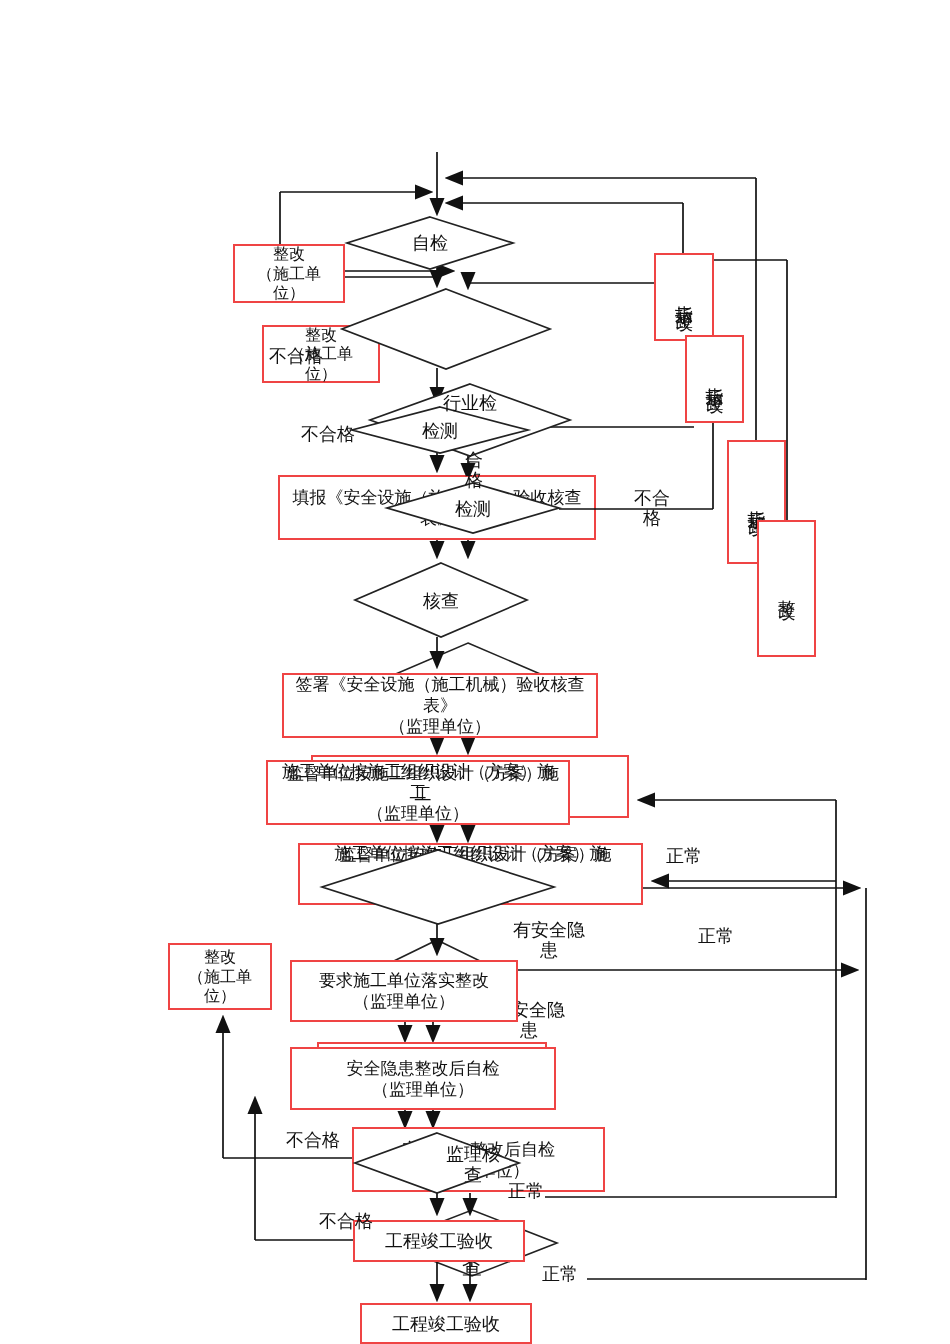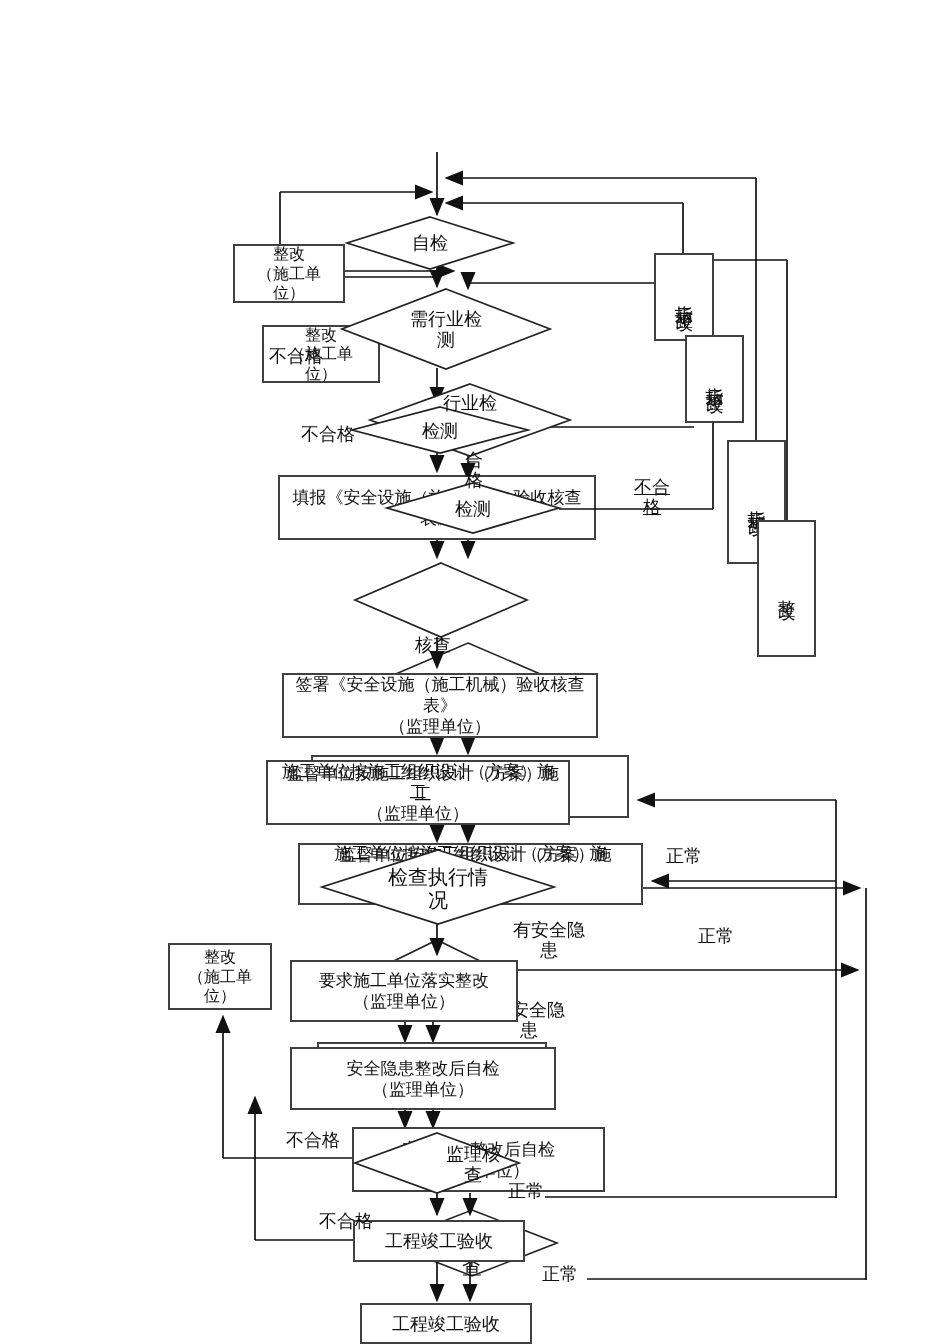--- a/index.html
+++ b/index.html
@@ -1,19 +1,19 @@
 <!DOCTYPE html>
 <html><head>
 <meta charset="utf-8">
 <style>
   html,body{margin:0;padding:0;background:#fff;}
   #canvas{position:relative;width:950px;height:1344px;background:#fff;overflow:hidden;
           font-family:"DejaVu Sans","Liberation Sans",sans-serif;color:#111;}
   svg.layer{position:absolute;left:0;top:0;width:950px;height:1344px;pointer-events:none;}
-  .box{position:absolute;box-sizing:border-box;border:2px solid #404040;background:#fff;
+  .box{position:absolute;box-sizing:border-box;border:2px solid #ef4444;background:#fff;
        display:flex;align-items:center;justify-content:center;text-align:center;
        white-space:pre-line;font-size:17px;line-height:1.22;}
   .box .fill{position:absolute;left:0;top:0;right:0;bottom:0;display:flex;align-items:center;
        justify-content:center;text-align:center;white-space:pre-line;}
   .vwrap{display:flex;align-items:center;justify-content:center;}
   .vtext{writing-mode:vertical-rl;letter-spacing:3px;font-size:18px;}
   .lbl{position:absolute;font-size:18px;line-height:1.12;text-align:center;white-space:pre-line;}
   .dtext{position:absolute;font-size:18px;line-height:1.15;text-align:center;white-space:pre-line;}
   .small{font-size:16px;}
 </style>
@@ -171,36 +171,32 @@
       <polygon points="440,407 528,430 440,453 352,430"></polygon>
       <polygon points="473,483 559,508 473,533 387,508"></polygon>
       <polygon points="441,563 527,600 441,637 355,600"></polygon>
       <polygon points="438,850 554,887 438,924 322,887"></polygon>
       <polygon points="437,1133 519,1163 437,1193 355,1163"></polygon>
     </g>
     <line x1="559" y1="509" x2="596" y2="509" stroke="#111" stroke-width="1.7"></line>
   </svg>
 
   <div class="dtext" style="left:347px;top:233px;width:166px;">自检</div>
-  <div class="dtext" style="left:342px;top:309px;width:208px;">需行业检
-测</div>
   <div class="dtext" style="left:400px;top:393px;width:140px;">行业检</div>
   <div class="dtext" style="left:352px;top:421px;width:176px;">检测</div>
   <div class="dtext" style="left:387px;top:499px;width:172px;">检测</div>
-  <div class="dtext" style="left:347px;top:591px;width:172px;margin-top:44px;">核查</div>
-  <div class="dtext" style="left:322px;top:866px;width:232px;font-size:20px;">检查执行情
-况</div>
+  <div class="dtext" style="left:355px;top:591px;width:172px;">核查</div>
   <div class="dtext" style="left:355px;top:1144px;width:164px;margin-left:36px;">监理核
 查</div>
 
   <div class="lbl" style="left:266px;top:346px;width:60px;">不合格</div>
   <div class="lbl" style="left:298px;top:424px;width:60px;">不合格</div>
   <div class="lbl" style="left:464px;top:450px;width:20px;">合
 格</div>
-  <div class="lbl" style="left:630px;top:477px;width:44px;text-decoration:underline;">不合
+  <div class="lbl" style="left:630px;top:488px;width:44px;">不合
 格</div>
   <div class="lbl" style="left:664px;top:846px;width:40px;">正常</div>
   <div class="lbl" style="left:510px;top:920px;width:78px;">有安全隐
 患</div>
   <div class="lbl" style="left:696px;top:926px;width:40px;">正常</div>
   <div class="lbl" style="left:283px;top:1130px;width:60px;">不合格</div>
   <div class="lbl" style="left:506px;top:1181px;width:40px;">正常</div>
   <div class="lbl" style="left:316px;top:1211px;width:60px;">不合格</div>
   <div class="lbl" style="left:540px;top:1264px;width:40px;">正常</div>
 

